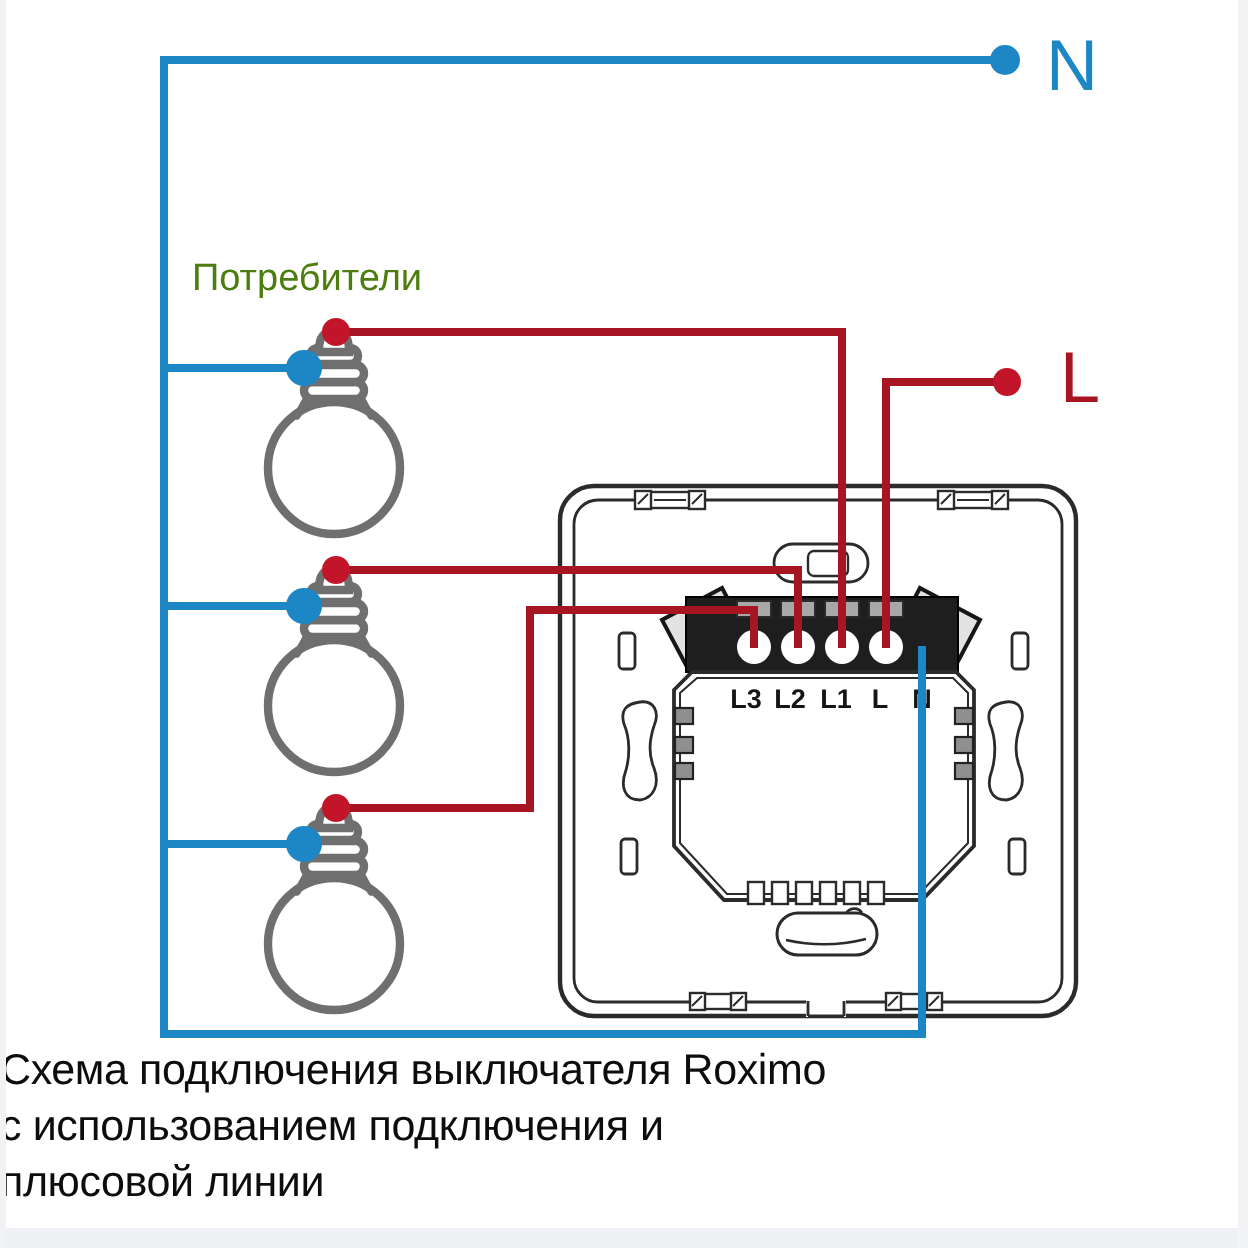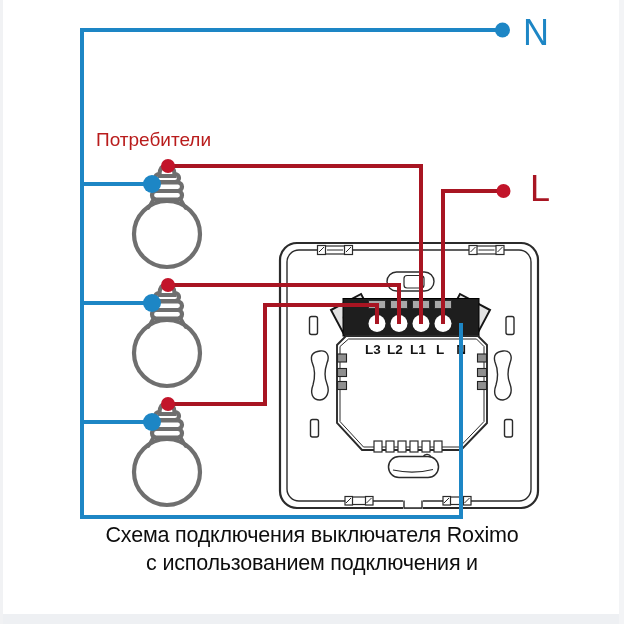--- a/index.html
+++ b/index.html
@@ -18,24 +18,24 @@
   .clip{fill:#8f8f8f;stroke:#222;stroke-width:1.1;}
   .wireN{stroke:var(--neutral-blue,#1d86c5);stroke-width:4;fill:none;}
   .wireL{stroke:var(--line-red,#a81522);stroke-width:4;fill:none;}
   .dotN{fill:var(--neutral-blue,#1d86c5);}
   .dotL{fill:var(--dot-red,#c2152a);}
   .bulb{stroke:var(--bulb-gray,#6f6f6f);stroke-width:4.2;fill:#ffffff;stroke-linecap:round;}
   .bulbline{stroke:var(--bulb-gray,#6f6f6f);stroke-width:3.6;fill:none;stroke-linecap:round;}
   .termtext{font-size:13.5px;font-weight:600;fill:#151515;text-anchor:middle;font-family:"Liberation Sans",sans-serif;}
   
   .overlay{position:absolute;white-space:nowrap;}
-  .consumers{left:96px;top:129px;font-size:19px;color:#b91c1c;}
+  .consumers{left:96px;top:129px;font-size:19px;color:#4d7c0f;}
   .nlabel{left:523px;top:12px;font-size:36px;font-weight:500;color:var(--neutral-blue,#1d86c5);}
   .llabel{left:530px;top:168px;font-size:36px;font-weight:500;color:var(--line-red,#a81522);}
-  .caption{position:absolute;left:0;top:521px;width:624px;text-align:center;color:#0d0d0d;
+  .caption{position:absolute;left:0;top:521px;width:624px;text-align:left;color:#0d0d0d;
            font-size:21.5px;line-height:28px;letter-spacing:-0.2px;}
   
   .edge{position:absolute;background:#eef0f3;}
   .edge-bottom{left:0;right:0;bottom:0;height:10px;}
   .edge-left{left:0;top:0;bottom:0;width:3px;background:#f1f2f4;}
   .edge-right{right:0;top:0;bottom:0;width:5px;background:#f3f4f6;}
 </style>
 </head>
 <body>
 
@@ -198,18 +198,19 @@
     </g>
   </svg>
 
   <div class="overlay consumers">Потребители</div>
   <div class="overlay nlabel">N</div>
   <div class="overlay llabel">L</div>
 
   <div class="caption">
     <div>Схема подключения выключателя Roximo</div>
     <div>с использованием подключения и</div>
+    <div>плюсовой линии</div>
   </div>
 
   <div class="edge edge-bottom"></div>
   <div class="edge edge-left"></div>
   <div class="edge edge-right"></div>
 </div>
 
 </body></html>

